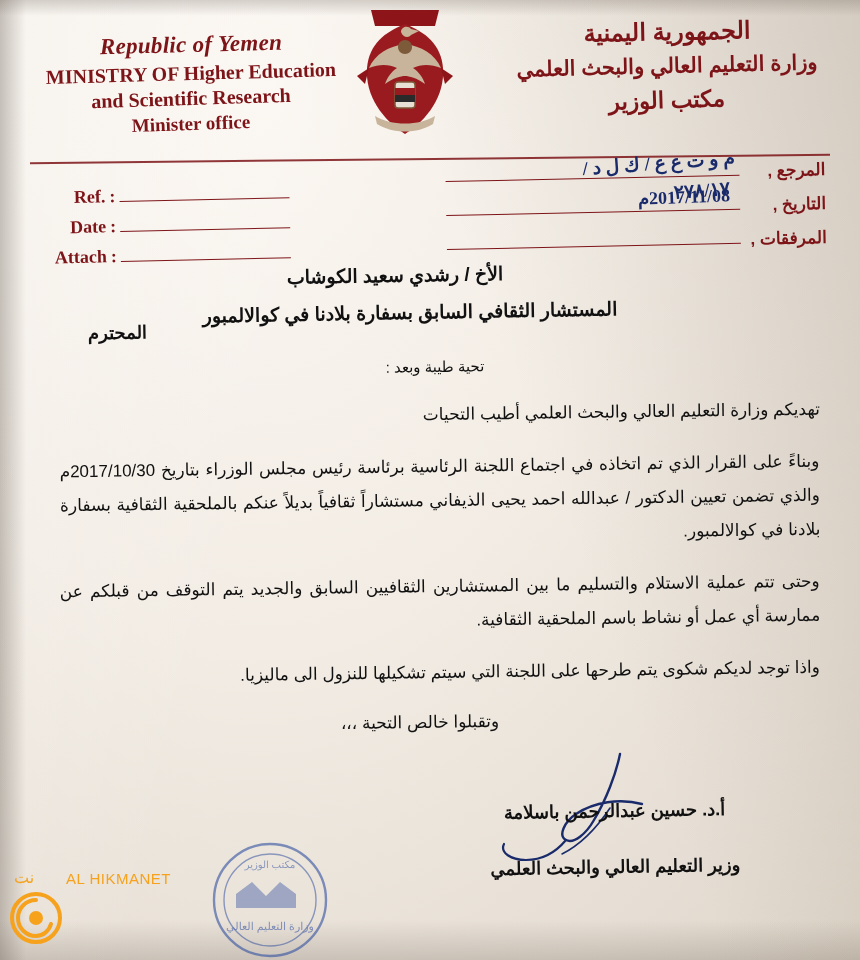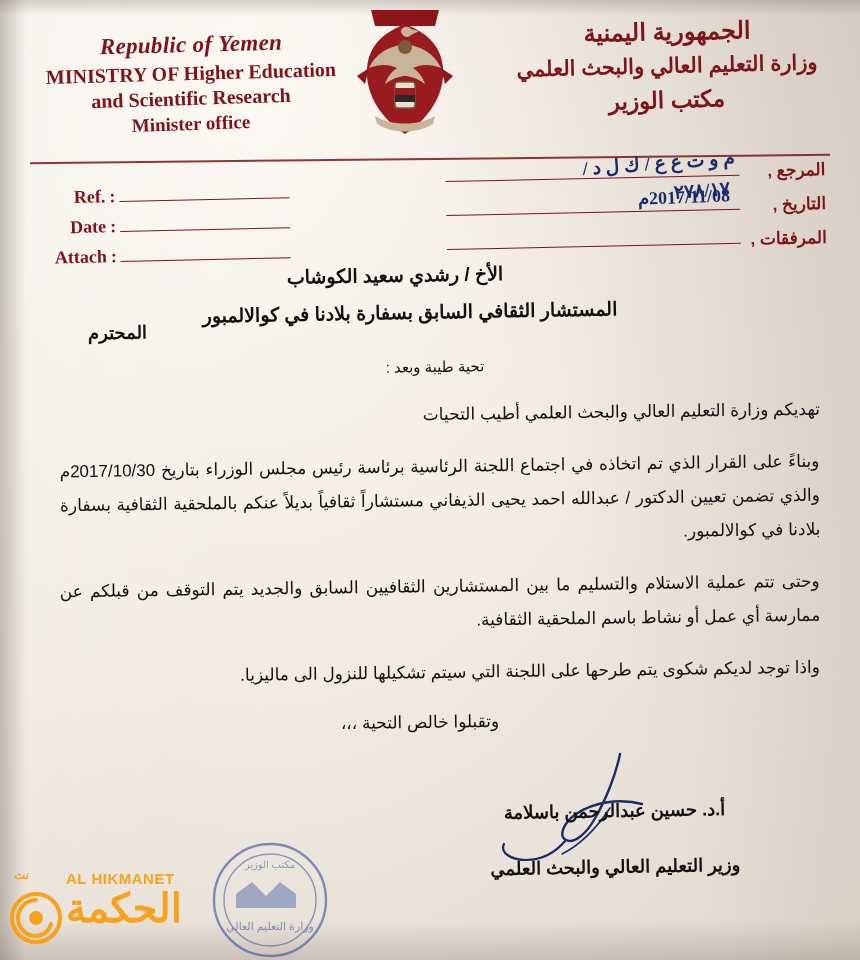--- a/index.html
+++ b/index.html
@@ -328,30 +328,30 @@
     bottom: 8px;
     width: 220px;
     height: 86px;
   }
   .wm-text-top {
     position: absolute;
     left: 58px;
     top: 4px;
     color: #f6a21d;
     font-size: 15px;
-    font-weight: bold;
+    font-weight: normal;
     letter-spacing: 0.5px;
   }
   .wm-net {
     position: absolute;
     left: 6px;
     top: 2px;
     color: #f6a21d;
-    font-size: 12px;
-    font-weight: bold;
+    font-size: 16px;
+    font-weight: normal;
     direction: rtl;
   }
   .wm-ar {
     position: absolute;
     left: 58px;
     top: 22px;
     color: #f6a21d;
     font-size: 40px;
     font-weight: bold;
     direction: rtl;
@@ -485,20 +485,19 @@
       <circle r="46" fill="none" stroke="#2f4fa0" stroke-width="1.4" opacity="0.7"></circle>
       <path d="M-34 -6 L-18 -18 L-4 -4 L10 -18 L26 -6 L26 8 L-34 8 Z" fill="#2f4fa0" opacity="0.55"></path>
       <text x="0" y="30" text-anchor="middle" font-family="Liberation Sans, sans-serif" font-size="11" fill="#2f4fa0" opacity="0.75">وزارة التعليم العالي</text>
       <text x="0" y="-32" text-anchor="middle" font-family="Liberation Sans, sans-serif" font-size="10" fill="#2f4fa0" opacity="0.7">مكتب الوزير</text>
     </g>
   </svg>
 
   <div class="watermark">
     <div class="wm-net">نت</div>
     <div class="wm-text-top">AL HIKMANET</div>
-    <div class="wm-ar">الحكمة</div>
     <svg class="wm-mark" viewBox="0 0 52 52" aria-hidden="true">
       <circle cx="26" cy="26" r="24" fill="none" stroke="#f6a21d" stroke-width="4"></circle>
       <path d="M26 8 C16 8 8 16 8 26 C8 36 16 44 26 44 C33 44 39 39 41 32" fill="none" stroke="#f6a21d" stroke-width="4" stroke-linecap="round"></path>
       <circle cx="26" cy="26" r="7" fill="#f6a21d"></circle>
     </svg>
   </div>
 </div>
 
 </body></html>

